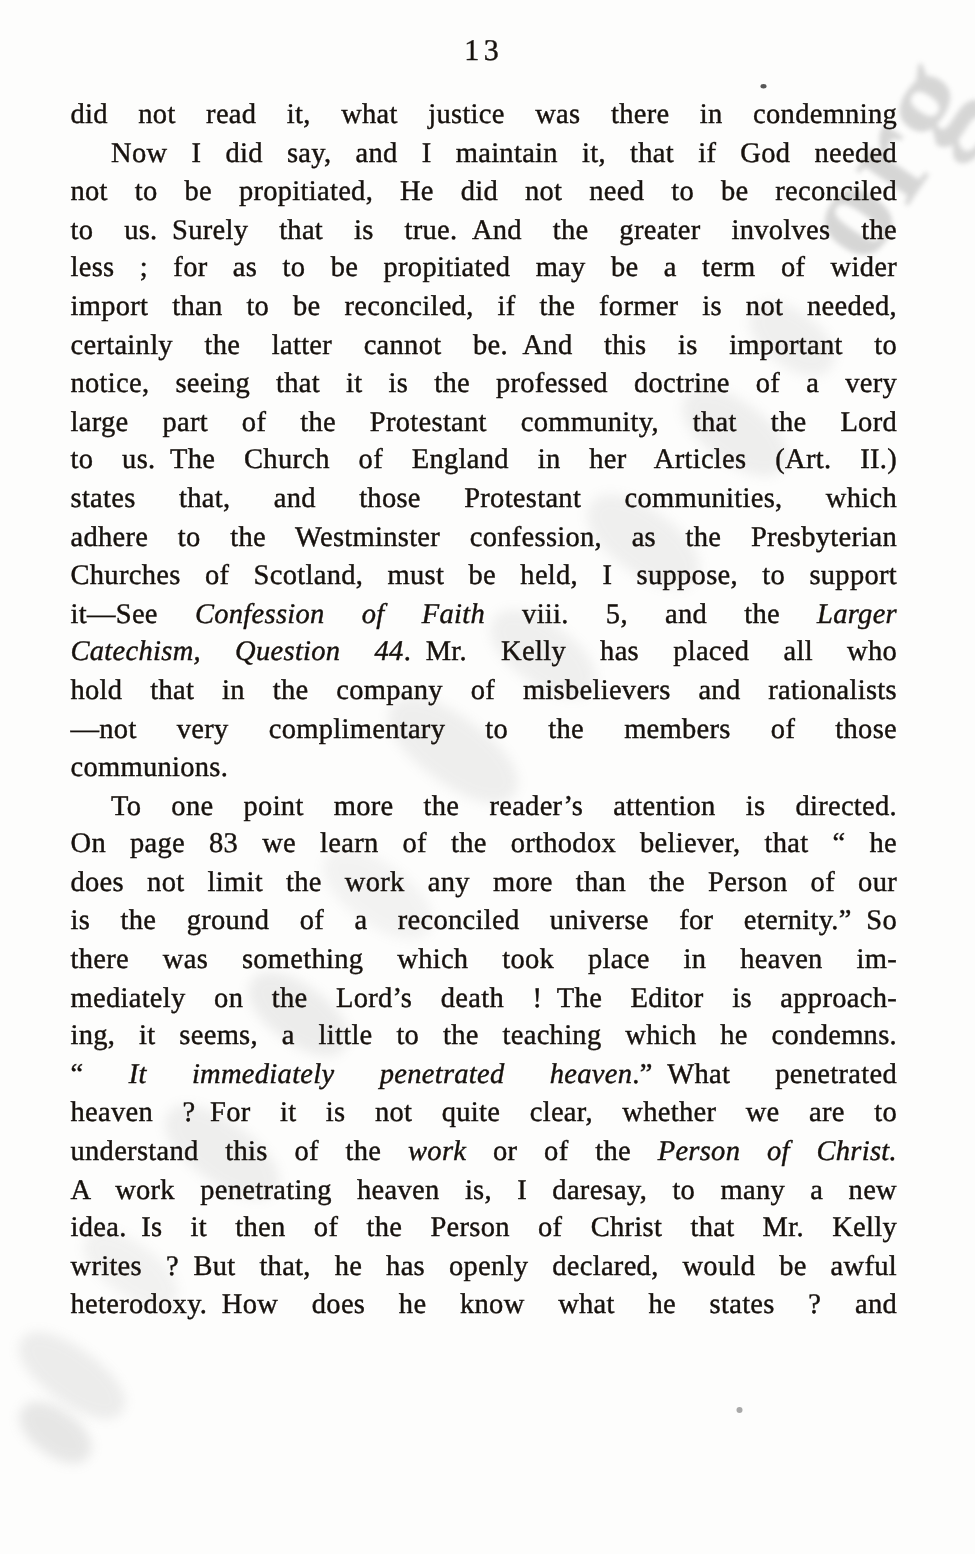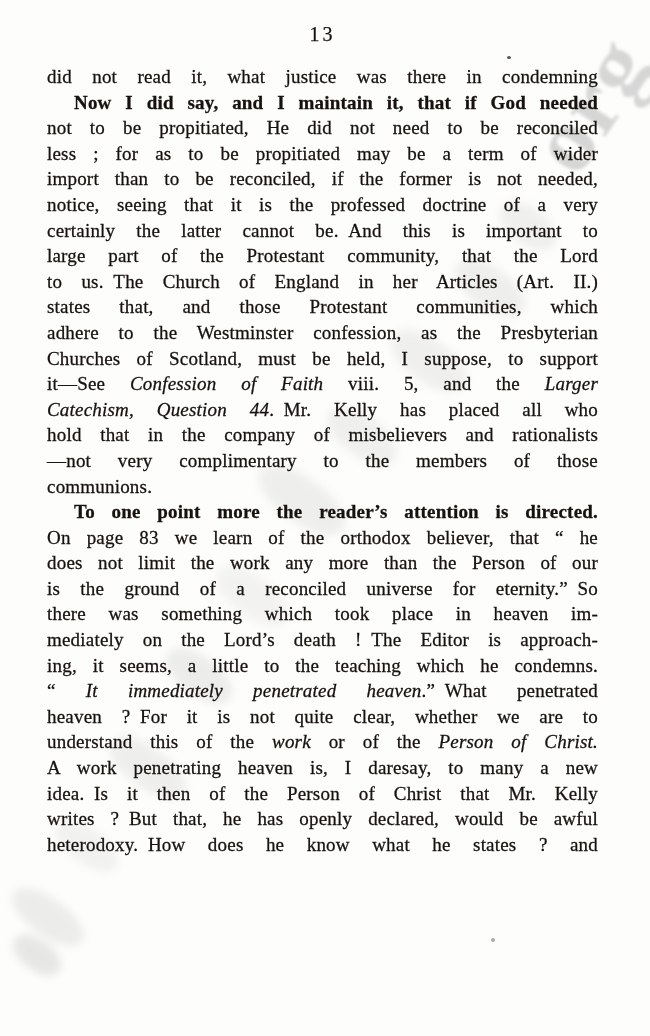--- a/index.html
+++ b/index.html
@@ -22,21 +22,21 @@
     font-size:19px;line-height:25.6px;
     letter-spacing:0.2px;
     -webkit-text-stroke:0.28px currentColor;
   }
   .line{
     height:25.6px;
     text-align:justify;
     text-align-last:justify;
   }
   .line.par-end{text-align-last:left;word-spacing:2.5px;}
-  .line.indent{padding-left:27px;font-weight:bold;}
+  .line.indent{padding-left:27px;}
   .it{font-style:italic;margin-top:20px;}
 
   
   .wm{position:absolute;inset:0;pointer-events:none;}
   .wm-blob{
     position:absolute;background:#8f8f8f;border-radius:46%;
     filter:blur(4px);transform:rotate(-54deg);
   }
   .wm-b0{left:22px;top:928px;width:30px;height:54px;opacity:.20;}
   .wm-b1{left:30px;top:876px;width:36px;height:82px;opacity:.15;}
@@ -81,24 +81,25 @@
     <div class="wm-blob wm-b10"></div>
     <div class="wm-org">org</div>
   </div>
 
   <div class="page-number">13</div>
 
   <div class="text-body">
       <div class="line"><span>did not read it, what justice was there in condemning</span></div>
       <div class="line indent"><span>Now I did say, and I maintain it, that if God needed</span></div>
       <div class="line"><span>not to be propitiated, He did not need to be reconciled</span></div>
+      <div class="line"><span>to us. Surely that is true. And the greater involves the</span></div>
       <div class="line"><span>less ; for as to be propitiated may be a term of wider</span></div>
       <div class="line"><span>import than to be reconciled, if the former is not needed,</span></div>
+      <div class="line"><span>certainly the latter cannot be. And this is important to</span></div>
       <div class="line"><span>notice, seeing that it is the professed doctrine of a very</span></div>
-      <div class="line"><span>certainly the latter cannot be. And this is important to</span></div>
       <div class="line"><span>large part of the Protestant community, that the Lord</span></div>
       <div class="line"><span>to us. The Church of England in her Articles (Art. II.)</span></div>
       <div class="line"><span>states that, and those Protestant communities, which</span></div>
       <div class="line"><span>adhere to the Westminster confession, as the Presbyterian</span></div>
       <div class="line"><span>Churches of Scotland, must be held, I suppose, to support</span></div>
       <div class="line"><span>it—See </span><span class="it">Confession of Faith</span><span> viii. 5, and the </span><span class="it">Larger</span></div>
       <div class="line"><span class="it">Catechism, Question 44</span><span>. Mr. Kelly has placed all who</span></div>
       <div class="line"><span>hold that in the company of misbelievers and rationalists</span></div>
       <div class="line"><span>—not very complimentary to the members of those</span></div>
       <div class="line par-end"><span>communions.</span></div>

